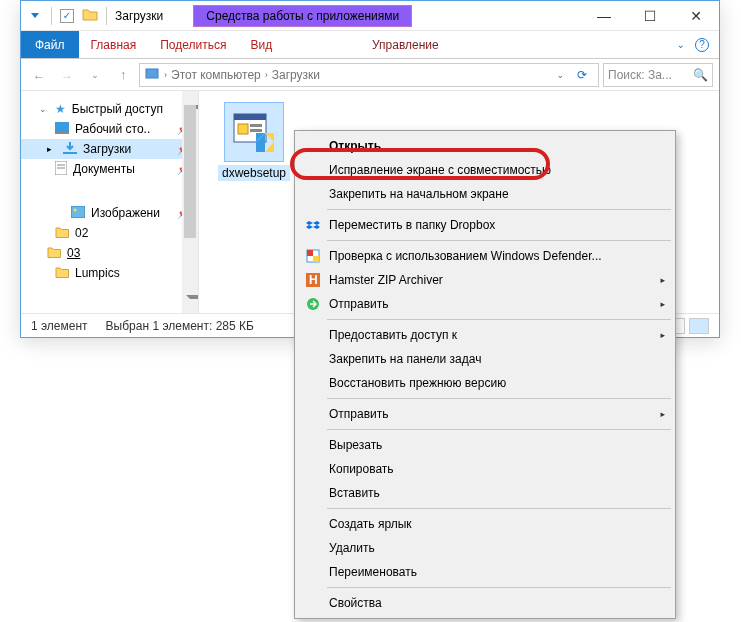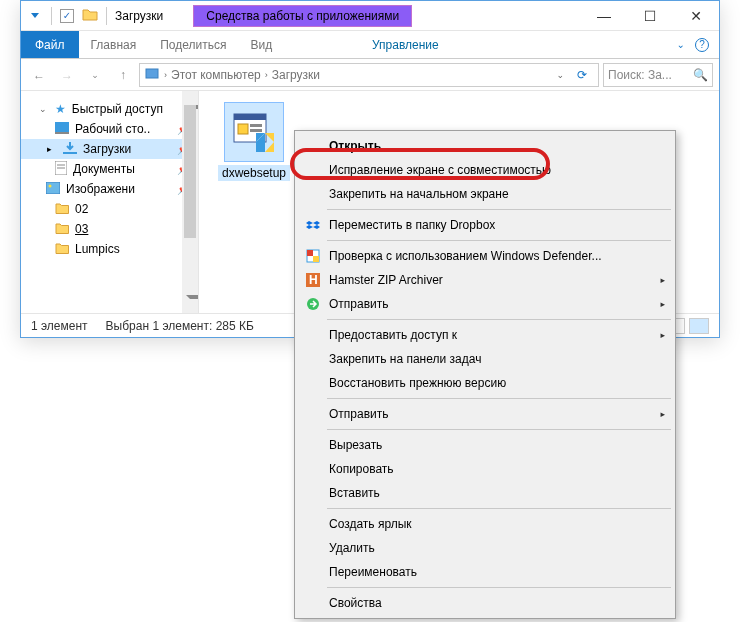--- a/index.html
+++ b/index.html
@@ -15,22 +15,22 @@
 .tb-arrow { width: 16px; height: 16px; display:flex; align-items:center; justify-content:center; }
 .tb-sep { width: 1px; height: 18px; background: #ccc; }
 .tb-check { width:14px; height:14px; border:1px solid #999; display:flex; align-items:center; justify-content:center; color:#2a72c8; font-size:10px; }
 .tb-title { font-size:12px; color:#000; }
 .ribbon-flag { margin-left:30px; background:#8b5cf6; border:1px solid #c070d0; padding:3px 12px; font-size:12px; }
 .tb-controls { margin-left:auto; display:flex; }
 .tb-btn { width:46px; height:28px; display:flex; align-items:center; justify-content:center; font-size:14px; color:#333; }
 
 .ribbon { height: 28px; display:flex; align-items:stretch; border-bottom:1px solid #ccc; }
 .ribbon-file { background:#1979ca; color:#fff; padding:0 14px; display:flex; align-items:center; font-size:12px; }
-.ribbon-tab { padding:0 12px; display:flex; align-items:center; color:#737373; font-size:12px; }
-.ribbon-tab.purple { color:#0369a1; margin-left:auto; margin-right:150px; }
+.ribbon-tab { padding:0 12px; display:flex; align-items:center; color:#b91c1c; font-size:12px; }
+.ribbon-tab.purple { color:#7f1d1d; margin-left:auto; margin-right:150px; }
 .ribbon-help { margin-left:auto; display:flex; align-items:center; gap:10px; padding-right:10px; color:#1979ca; }
 
 .addrbar { height:32px; display:flex; align-items:center; gap:4px; padding:0 6px; border-bottom:1px solid #e5e5e5; }
 .nav-btn { width:24px; height:24px; display:flex; align-items:center; justify-content:center; color:#888; }
 .addr-input { flex:1; height:24px; border:1px solid #ccc; display:flex; align-items:center; padding:0 4px; gap:4px; }
 .addr-seg { display:flex; align-items:center; gap:4px; font-size:12px; color:#737373; }
 .addr-chev { color:#666; font-size:9px; }
 .addr-refresh { width:24px; color:#1979ca; text-align:center; }
 .search-box { width:110px; height:24px; border:1px solid #ccc; display:flex; align-items:center; padding:0 4px; color:#888; gap:7px; }
 
@@ -167,35 +167,35 @@
       </div>
       <div class="side-item" style="padding-left:34px;">
         <span><svg width="12" height="14">
               <rect width="12" height="14" fill="#fff" stroke="#888"></rect>
               <line x1="2" y1="4" x2="10" y2="4" stroke="#888"></line>
               <line x1="2" y1="7" x2="10" y2="7" stroke="#888"></line>
             </svg></span>
         <span>Документы</span>
         <span class="pin">📌</span>
       </div>
-      <div class="side-item" style="padding-left:25px;">
+      <div class="side-item" style="padding-left:50px;margin-top:24px;">
         <span><svg width="14" height="12">
               <rect width="14" height="12" fill="#6ab8e8" stroke="#3a80c0"></rect>
               <circle cx="4" cy="4" r="1.5" fill="#ffe040"></circle>
             </svg></span>
         <span>Изображени</span>
         <span class="pin">📌</span>
       </div>
       <div class="side-item" style="padding-left:34px;">
         <span><svg width="14" height="12">
               <path d="M1 2 h4 l1.5 1.5 h7 v8 h-12.5 z" fill="#ffd668" stroke="#d9a23a"></path>
             </svg></span>
         <span>02</span>
       </div>
-      <div class="side-item" style="padding-left:34px;text-decoration:underline;">
+      <div class="side-item" style="padding-left:26px;text-decoration:underline;">
         <span><svg width="14" height="12">
               <path d="M1 2 h4 l1.5 1.5 h7 v8 h-12.5 z" fill="#ffd668" stroke="#d9a23a"></path>
             </svg></span>
         <span>03</span>
       </div>
       <div class="side-item" style="padding-left:34px;">
         <span><svg width="14" height="12">
               <path d="M1 2 h4 l1.5 1.5 h7 v8 h-12.5 z" fill="#ffd668" stroke="#d9a23a"></path>
             </svg></span>
         <span>Lumpics</span>

